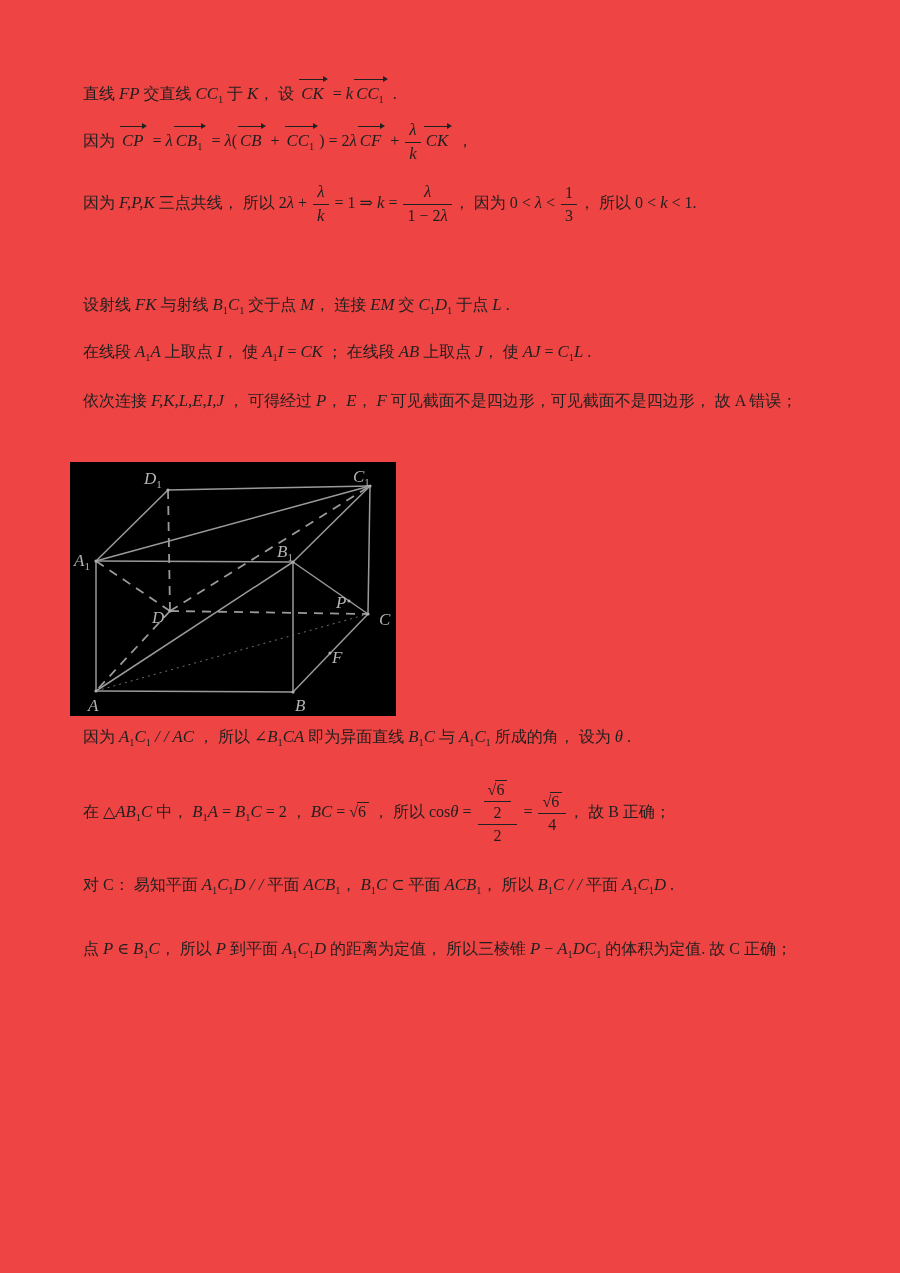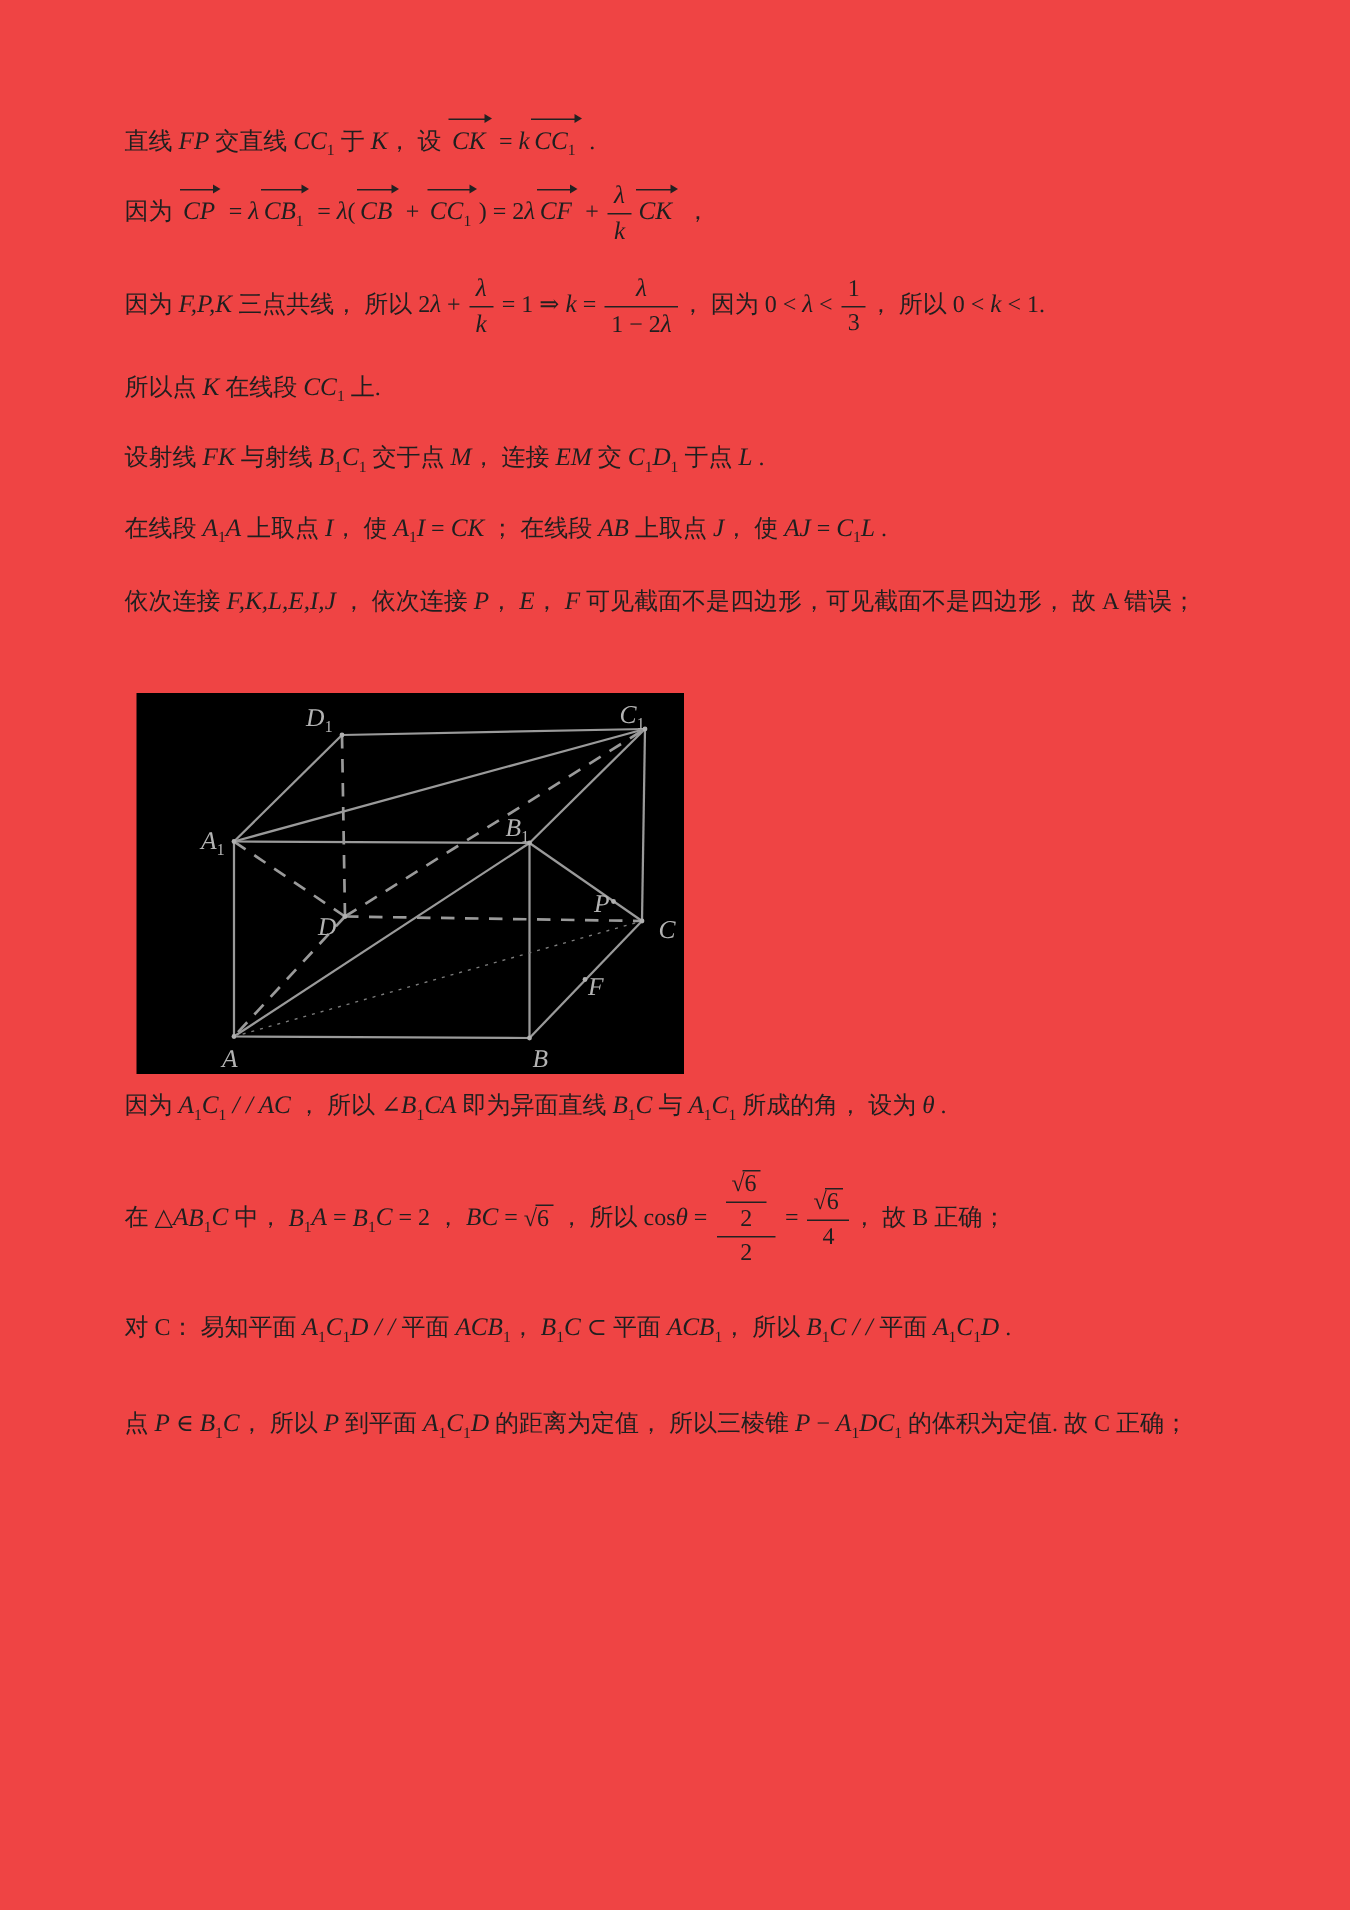--- a/index.html
+++ b/index.html
@@ -33,34 +33,33 @@
   
   .frac { display:inline-block; vertical-align:middle; text-align:center; padding:0 2px; line-height:1.25; }
   .frac > .num { display:block; border-bottom:1px solid #222; padding:0 4px 1px; }
   .frac > .den { display:block; padding:1px 4px 0; }
 
   
   .sqrt { display:inline-block; white-space:nowrap; }
   .sqrt .sign { font-style:normal; margin-right:-1px; }
   .sqrt .rad  { border-top:1px solid #222; padding:0 3px 0 1px; }
 
-  .figure-panel { position:absolute; left:91px; top:462px; width:326px; height:254px; background:#000;padding-left:39px; }
+  .figure-panel { position:absolute; left:70px; top:462px; width:326px; height:254px; background:#000; }
   .figure-panel svg { display:block; }
 </style>
 </head>
 <body>
 
 <div class="page">
   <div class="line l1"><span class="txt">直线 </span><span class="it">FP</span><span class="txt"> 交直线 </span><span class="it">CC<sub>1</sub></span><span class="txt"> 于 </span><span class="it">K</span><span class="txt">， 设 </span><span class="vec"><span class="it">CK</span></span><span class="txt"> = </span><span class="it">k</span><span class="vec"><span class="it">CC<sub>1</sub></span></span><span class="txt"> .</span></div>
   <div class="line l2"><span class="txt">因为 </span><span class="vec"><span class="it">CP</span></span><span class="txt"> = </span><span class="it">λ</span><span class="vec"><span class="it">CB<sub>1</sub></span></span><span class="txt"> = </span><span class="it">λ</span><span class="txt">(</span><span class="vec"><span class="it">CB</span></span><span class="txt"> + </span><span class="vec"><span class="it">CC<sub>1</sub></span></span><span class="txt">) = 2</span><span class="it">λ</span><span class="vec"><span class="it">CF</span></span><span class="txt"> + </span><span class="frac"><span class="num"><span class="it">λ</span></span><span class="den"><span class="it">k</span></span></span><span class="vec"><span class="it">CK</span></span><span class="txt"> ，</span></div>
   <div class="line l3"><span class="txt">因为 </span><span class="it">F,P,K</span><span class="txt"> 三点共线， 所以 2</span><span class="it">λ</span><span class="txt"> + </span><span class="frac"><span class="num"><span class="it">λ</span></span><span class="den"><span class="it">k</span></span></span><span class="txt"> = 1 ⇒ </span><span class="it">k</span><span class="txt"> = </span><span class="frac"><span class="num"><span class="it">λ</span></span><span class="den"><span class="txt">1 − 2</span><span class="it">λ</span></span></span><span class="txt">， 因为 0 &lt; </span><span class="it">λ</span><span class="txt"> &lt; </span><span class="frac"><span class="num"><span class="txt">1</span></span><span class="den"><span class="txt">3</span></span></span><span class="txt">， 所以 0 &lt; </span><span class="it">k</span><span class="txt"> &lt; 1.</span></div>
-  <div class="line l4"><span class="txt">所以点 </span><span class="it">K</span><span class="txt"> 在线段 </span><span class="it">CC<sub>1</sub></span><span class="txt"> 上.</span></div>
   <div class="line l5"><span class="txt">设射线 </span><span class="it">FK</span><span class="txt"> 与射线 </span><span class="it">B<sub>1</sub></span><span class="it">C<sub>1</sub></span><span class="txt"> 交于点 </span><span class="it">M</span><span class="txt">， 连接 </span><span class="it">EM</span><span class="txt"> 交 </span><span class="it">C<sub>1</sub></span><span class="it">D<sub>1</sub></span><span class="txt"> 于点 </span><span class="it">L</span><span class="txt"> .</span></div>
   <div class="line l6"><span class="txt">在线段 </span><span class="it">A<sub>1</sub></span><span class="it">A</span><span class="txt"> 上取点 </span><span class="it">I</span><span class="txt">， 使 </span><span class="it">A<sub>1</sub></span><span class="it">I</span><span class="txt"> = </span><span class="it">CK</span><span class="txt"> ； 在线段 </span><span class="it">AB</span><span class="txt"> 上取点 </span><span class="it">J</span><span class="txt">， 使 </span><span class="it">AJ</span><span class="txt"> = </span><span class="it">C<sub>1</sub></span><span class="it">L</span><span class="txt"> .</span></div>
-  <div class="line l7"><span class="txt">依次连接 </span><span class="it">F,K,L,E,I,J</span><span class="txt"> ， 依次连接 </span><span class="it">P</span><span class="txt">， </span><span class="it">E</span><span class="txt">， </span><span class="it">F</span><span class="txt"> 可见截面不是四边形，可见截面不是四边形， 故 A 错误；</span></div>
+  <div class="line l7"><span class="txt">依次连接 </span><span class="it">F,K,L,E,I,J</span><span class="txt"> ， 可得经过 </span><span class="it">P</span><span class="txt">， </span><span class="it">E</span><span class="txt">， </span><span class="it">F</span><span class="txt"> 可见截面不是四边形，可见截面不是四边形， 故 A 错误；</span></div>
 
   <div class="figure-panel" id="figure">
       <svg width="326" height="254" viewBox="0 0 326 254">
         <rect width="326" height="254" fill="#000000"></rect>
         <line x1="26" y1="99" x2="98" y2="28" stroke="#9a9a9a" stroke-width="1.5"></line>
         <line x1="98" y1="28" x2="300" y2="24" stroke="#9a9a9a" stroke-width="1.5"></line>
         <line x1="26" y1="99" x2="223" y2="100" stroke="#9a9a9a" stroke-width="1.5"></line>
         <line x1="223" y1="100" x2="300" y2="24" stroke="#9a9a9a" stroke-width="1.5"></line>
         <line x1="26" y1="99" x2="26" y2="229" stroke="#9a9a9a" stroke-width="1.5"></line>
         <line x1="223" y1="100" x2="223" y2="230" stroke="#9a9a9a" stroke-width="1.5"></line>

